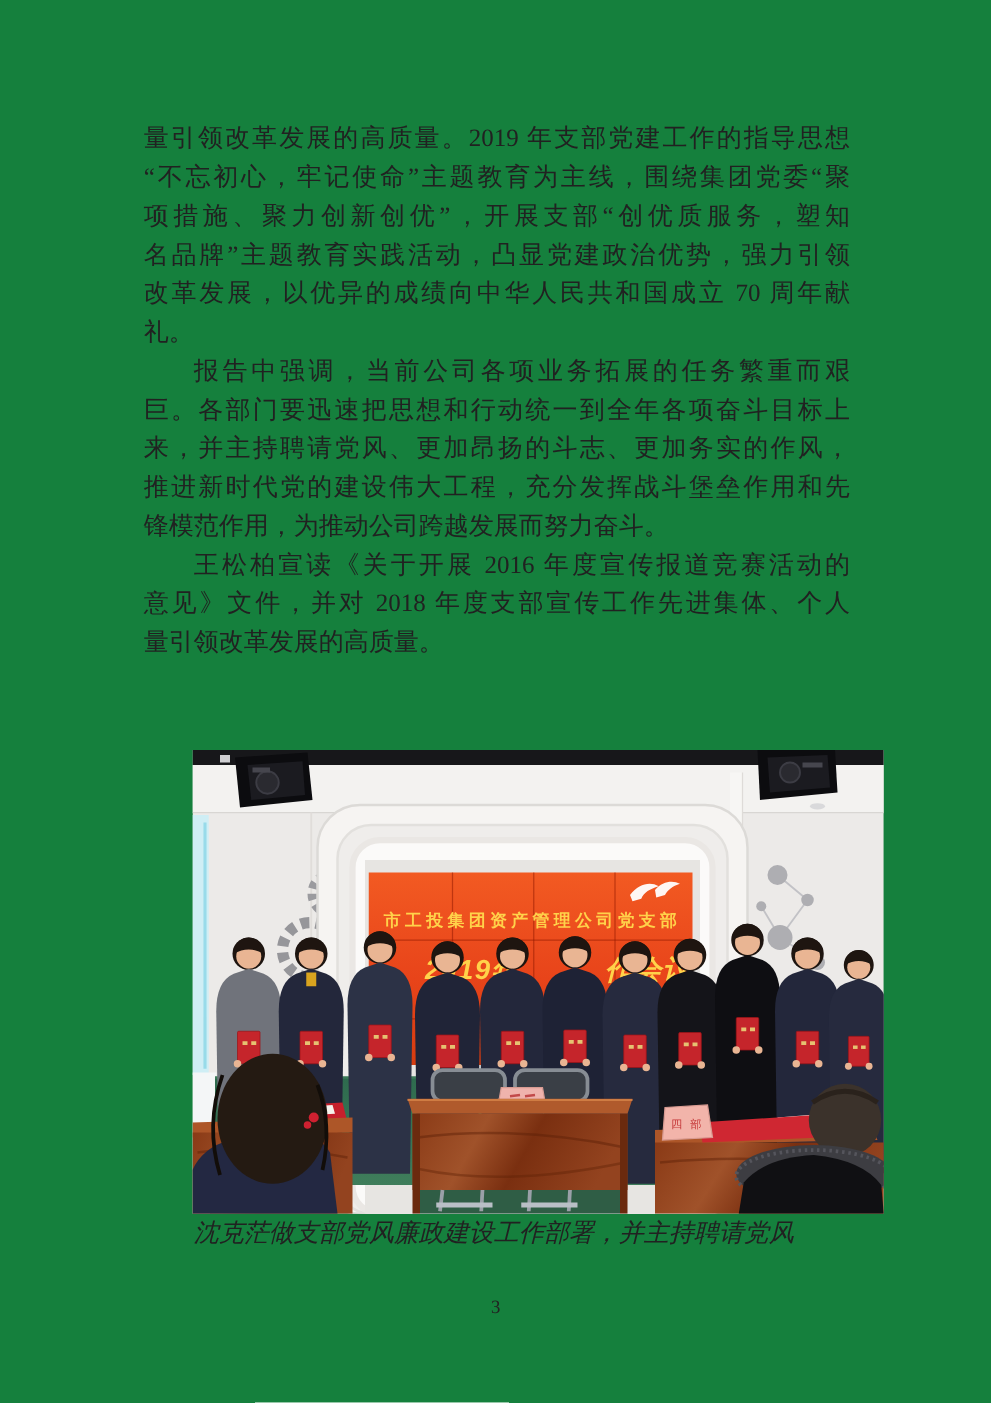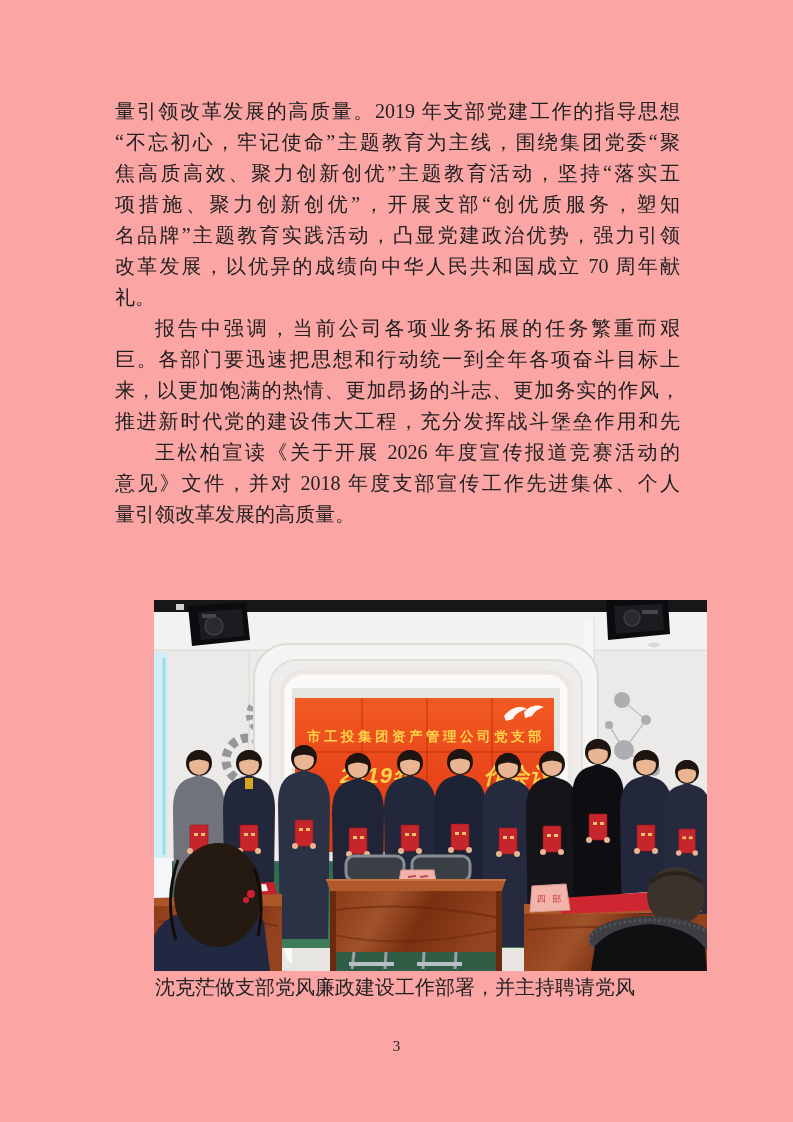--- a/index.html
+++ b/index.html
@@ -1,66 +1,66 @@
 <!DOCTYPE html>
 <html><head>
 <meta charset="utf-8">
 <style>
   html,body{margin:0;padding:0;background:#ffffff;}
   .page{
     position:relative;
     width:793px;height:1122px;
-    background:#fca5a5;
+    background:#15803d;
     font-family:"Liberation Serif","DejaVu Serif",serif;
     color:#212121;
     overflow:hidden;
   }
   .body-text{
     position:absolute;left:115px;top:96px;width:565px;
     font-size:20px;line-height:31px;
   }
   .tline{text-align:justify;text-align-last:justify;white-space:normal;}
   .tline.last{text-align-last:left;}
   .tline.indent{text-indent:2em;}
   .caption{
     position:absolute;left:115px;top:972px;width:565px;
-    font-size:20px;line-height:31px;
+    font-size:20px;line-height:31px;font-style:italic;
   }
   .page-number{
     position:absolute;left:0;right:0;top:1038px;
     text-align:center;font-size:15px;color:#222;
   }
   .photo-wrap{
     position:absolute;left:122px;top:600px;width:553px;height:371px;padding-left:32px;
   }
   svg text{font-family:"Liberation Sans","DejaVu Sans",sans-serif;}
 </style>
 </head>
 <body>
 
 <div class="page">
 
   <div class="body-text">
     <div class="para">
       <div class="tline">量引领改革发展的高质量。2019 年支部党建工作的指导思想</div>
       <div class="tline">“不忘初心，牢记使命”主题教育为主线，围绕集团党委“聚</div>
-      <div class="tline">焦高质高效、聚力创新创优”主题教育活动，坚持“落实五</div>
       <div class="tline">项措施、聚力创新创优”，开展支部“创优质服务，塑知</div>
       <div class="tline">名品牌”主题教育实践活动，凸显党建政治优势，强力引领</div>
       <div class="tline">改革发展，以优异的成绩向中华人民共和国成立 70 周年献</div>
       <div class="tline last">礼。</div>
     </div>
     <div class="para">
       <div class="tline indent">报告中强调，当前公司各项业务拓展的任务繁重而艰</div>
       <div class="tline">巨。各部门要迅速把思想和行动统一到全年各项奋斗目标上</div>
-      <div class="tline">来，以更加饱满的热情、更加昂扬的斗志、更加务实的作风，</div>
+      <div class="tline">来，并主持聘请党风、更加昂扬的斗志、更加务实的作风，</div>
       <div class="tline">推进新时代党的建设伟大工程，充分发挥战斗堡垒作用和先</div>
+      <div class="tline last">锋模范作用，为推动公司跨越发展而努力奋斗。</div>
     </div>
     <div class="para">
-      <div class="tline indent">王松柏宣读《关于开展 2026 年度宣传报道竞赛活动的</div>
+      <div class="tline indent">王松柏宣读《关于开展 2016 年度宣传报道竞赛活动的</div>
       <div class="tline">意见》文件，并对 2018 年度支部宣传工作先进集体、个人</div>
       <div class="tline last">量引领改革发展的高质量。</div>
     </div>
   </div>
 
   <div class="photo-wrap">
     <svg width="553" height="371" viewBox="0 0 553 371">
       <defs>
         <linearGradient id="screenGrad" x1="0" y1="0" x2="0" y2="1">
           <stop offset="0" stop-color="#f25a22"></stop>

